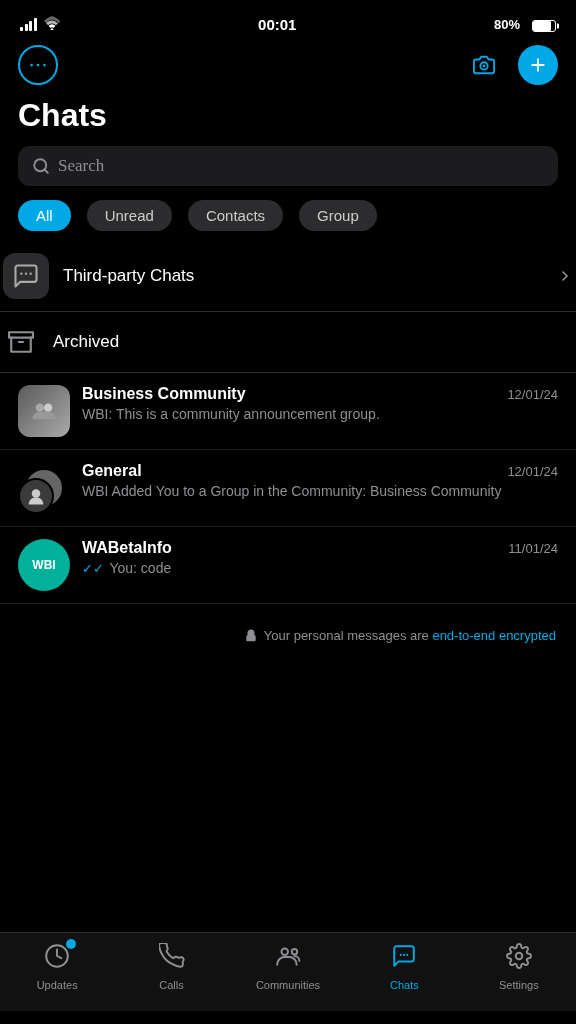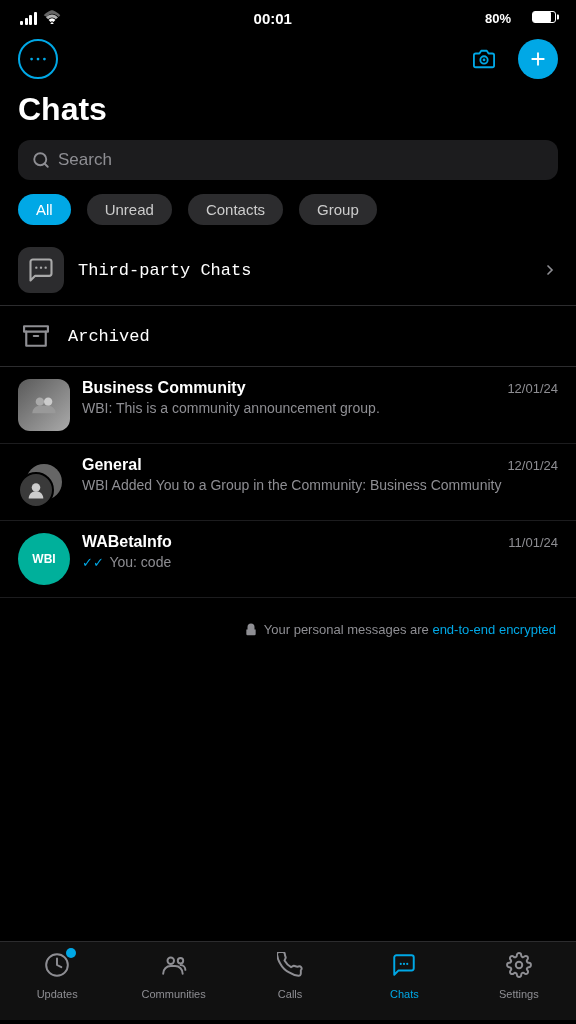--- a/index.html
+++ b/index.html
@@ -12,27 +12,27 @@
       min-height: 1024px;
       position: relative;
       overflow-x: hidden;
     }
 
     
     .status-bar {
       display: flex;
       justify-content: space-between;
       align-items: center;
-      padding: 10px 20px 6px;
+      padding: 16px 20px 6px;
       font-size: 13px;
       font-weight: 600;
     }
     .status-left { display: flex; align-items: center; gap: 6px; }
     .status-center { font-size: 15px; font-weight: 600; }
-    .status-right { display: flex; align-items: flex-start; gap: 21px; font-size: 13px; }
+    .status-right { display: flex; align-items: flex-end; gap: 12px; font-size: 13px; }
     .battery-bar {
       display: inline-flex; align-items: center; gap: 2px;
     }
     .battery-outline {
       width: 24px; height: 12px; border: 1.5px solid #fff; border-radius: 3px;
       position: relative;
     }
     .battery-outline::after {
       content: '';
       position: absolute; right: -4px; top: 50%; transform: translateY(-50%);
@@ -75,20 +75,21 @@
 
     
     .search-bar {
       margin: 0 18px 14px;
       background: #1c1c1e;
       border-radius: 12px;
       display: flex;
       align-items: center;
       padding: 10px 14px;
       gap: 8px;
+      font-family: Liberation Serif, serif;
     }
     .search-bar svg { color: #8e8e93; flex-shrink: 0; }
     .search-input-text {
       color: #8e8e93;
       font-size: 17px;
     }
 
     
     .filter-tabs {
       display: flex;
@@ -109,25 +110,24 @@
     }
     .filter-tab.inactive {
       background: #2c2c2e;
       color: #ccc;
     }
 
     
     .special-row {
       display: flex;
       align-items: center;
-      padding: 12px 18px;
+      padding: 12px 3px;
       border-bottom: 0.5px solid #2c2c2e;
       cursor: pointer;
       gap: 14px;
-      font-family: Liberation Mono, monospace;
     }
     .special-icon {
       width: 46px; height: 46px;
       border-radius: 12px;
       background: #2c2c2e;
       display: flex; align-items: center; justify-content: center;
       color: #ccc;
       font-size: 22px;
       flex-shrink: 0;
     }
@@ -241,21 +241,21 @@
       gap: 6px;
     }
     .encryption-notice a {
       color: #00a8e6;
       text-decoration: none;
     }
 
     
     .bottom-nav {
       position: fixed;
-      bottom: 4px;
+      bottom: 13px;
       width: 576px;
       background: #111;
       border-top: 0.5px solid #2c2c2e;
       display: flex;
       justify-content: space-around;
       padding: 10px 0 20px;
     }
     .nav-item {
       display: flex;
       flex-direction: column;
@@ -471,36 +471,36 @@
         <path d="M12 6v6l4 2"></path>
       </svg>
       <div class="nav-badge"></div>
     </div>
     <span>Updates</span>
   </div>
 
   <div class="nav-item">
     <div class="nav-icon">
       <svg width="26" height="26" viewBox="0 0 24 24" fill="none" stroke="#8e8e93" stroke-width="1.8" stroke-linecap="round" stroke-linejoin="round">
+        <path d="M22 16.92v3a2 2 0 01-2.18 2 19.79 19.79 0 01-8.63-3.07A19.5 19.5 0 013.07 10.8a19.79 19.79 0 01-3.07-8.7A2 2 0 012.18 0h3a2 2 0 012 1.72c.127.96.361 1.903.7 2.81a2 2 0 01-.45 2.11L6.91 7.91a16 16 0 006.08 6.08l1.27-.63a2 2 0 012.11-.45c.907.339 1.85.573 2.81.7A2 2 0 0122 16.92z"></path>
+      </svg>
+    </div>
+    <span>Calls</span>
+  </div>
+
+  <div class="nav-item">
+    <div class="nav-icon">
+      <svg width="26" height="26" viewBox="0 0 24 24" fill="none" stroke="#8e8e93" stroke-width="1.8" stroke-linecap="round" stroke-linejoin="round">
         <circle cx="9" cy="8" r="3"></circle>
         <circle cx="18" cy="8" r="2.5"></circle>
         <path d="M2 20c0-4 3-7 7-7h4c4 0 7 3 7 7"></path>
         <path d="M18 12c2.5 0 4.5 2 4.5 4.5"></path>
       </svg>
     </div>
     <span>Communities</span>
-  </div>
-
-  <div class="nav-item">
-    <div class="nav-icon">
-      <svg width="26" height="26" viewBox="0 0 24 24" fill="none" stroke="#8e8e93" stroke-width="1.8" stroke-linecap="round" stroke-linejoin="round">
-        <path d="M22 16.92v3a2 2 0 01-2.18 2 19.79 19.79 0 01-8.63-3.07A19.5 19.5 0 013.07 10.8a19.79 19.79 0 01-3.07-8.7A2 2 0 012.18 0h3a2 2 0 012 1.72c.127.96.361 1.903.7 2.81a2 2 0 01-.45 2.11L6.91 7.91a16 16 0 006.08 6.08l1.27-.63a2 2 0 012.11-.45c.907.339 1.85.573 2.81.7A2 2 0 0122 16.92z"></path>
-      </svg>
-    </div>
-    <span>Calls</span>
   </div>
 
   <div class="nav-item active">
     <div class="nav-icon">
       <svg width="26" height="26" viewBox="0 0 24 24" fill="none" stroke="#00a8e6" stroke-width="1.8" stroke-linecap="round" stroke-linejoin="round">
         <path d="M21 15a2 2 0 01-2 2H7l-4 4V5a2 2 0 012-2h14a2 2 0 012 2z" fill="none"></path>
         <circle cx="9" cy="11" r="1" fill="#00a8e6" stroke="none"></circle>
         <circle cx="15" cy="11" r="1" fill="#00a8e6" stroke="none"></circle>
         <circle cx="12" cy="11" r="1" fill="#00a8e6" stroke="none"></circle>
       </svg>

